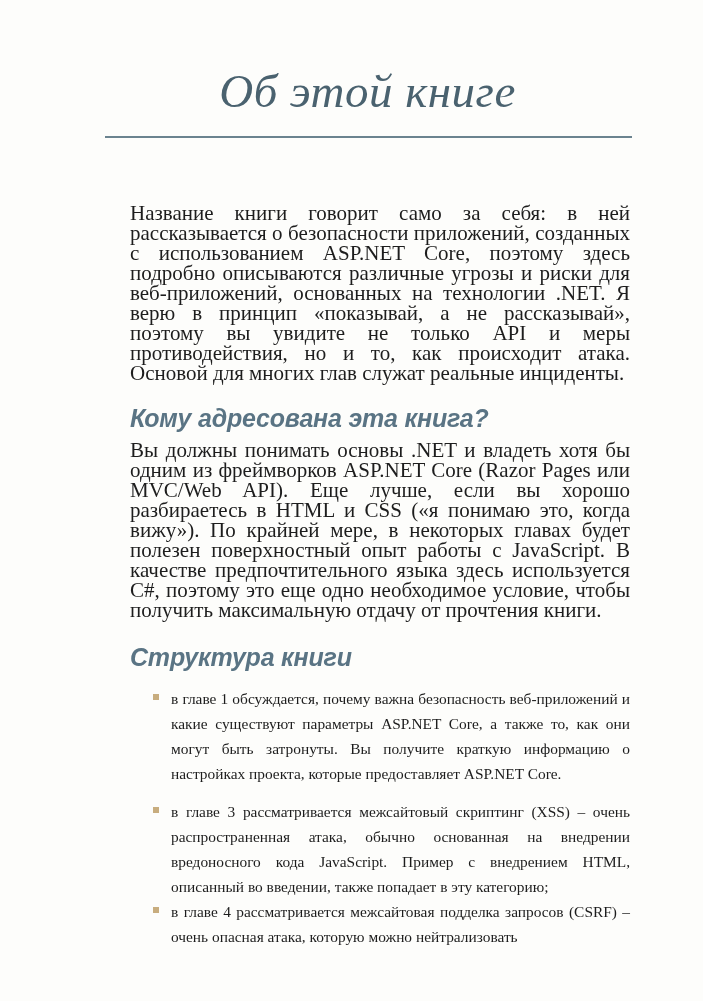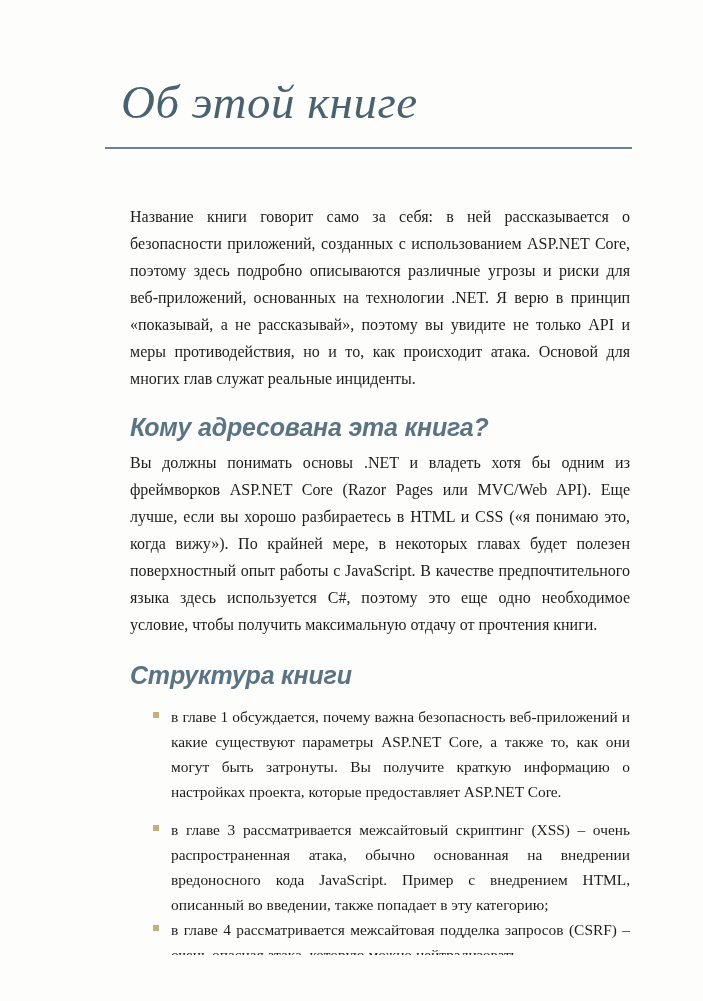--- a/index.html
+++ b/index.html
@@ -24,50 +24,50 @@
   }
 
   
   .title-block {
     position: absolute;
     left: 105px;
     top: 62px;
     width: 527px;
   }
   .page-title {
-    text-align: left;
+    text-align: center;
     font-family: "Liberation Serif", "DejaVu Serif", serif;
     font-style: italic;
     font-weight: 400;
     font-size: 47px;
     line-height: 1.05;
     letter-spacing: 0.5px;
     color: #4a626f;
-    margin: 16px;
+    margin: 5px;
     padding-right: 2px;
   }
   .title-rule {
     margin-top: 20px;
     height: 2px;
     width: 527px;
     background: #6b838f;
   }
 
   
   .content {
     position: absolute;
     left: 130px;
     top: 203px;
     width: 500px;
   }
 
   p.body {
     margin: 0;
-    font-size: 16px;
-    line-height: 27px;
+    font-size: 21px;
+    line-height: 20px;
     color: #1d1d1d;
     text-align: justify;
     text-justify: inter-word;
     hyphens: manual;
     font-family: "Liberation Serif", "DejaVu Serif", serif;
   }
   p.body.indent {
     text-indent: 19px;
   }
 

